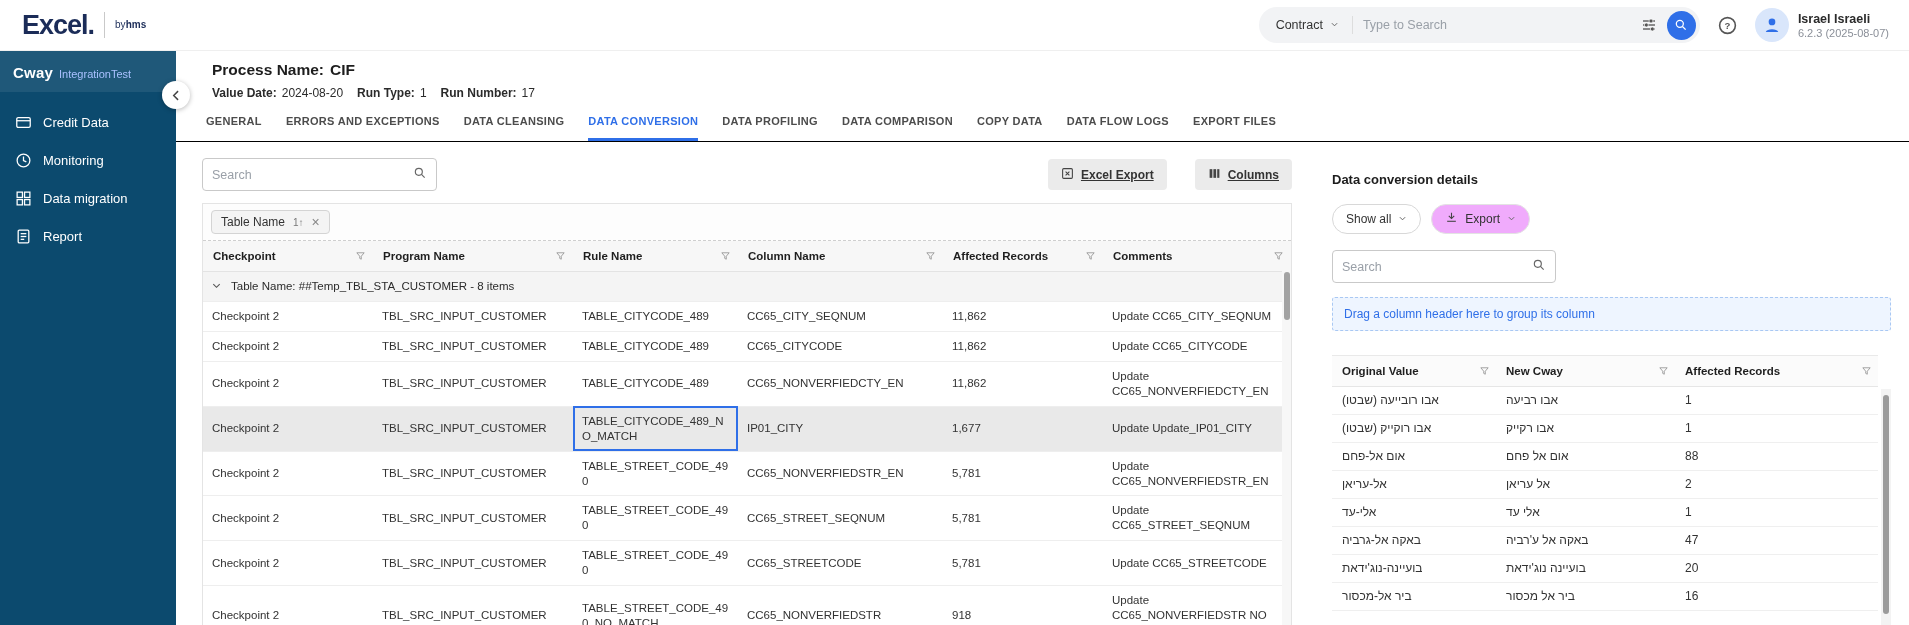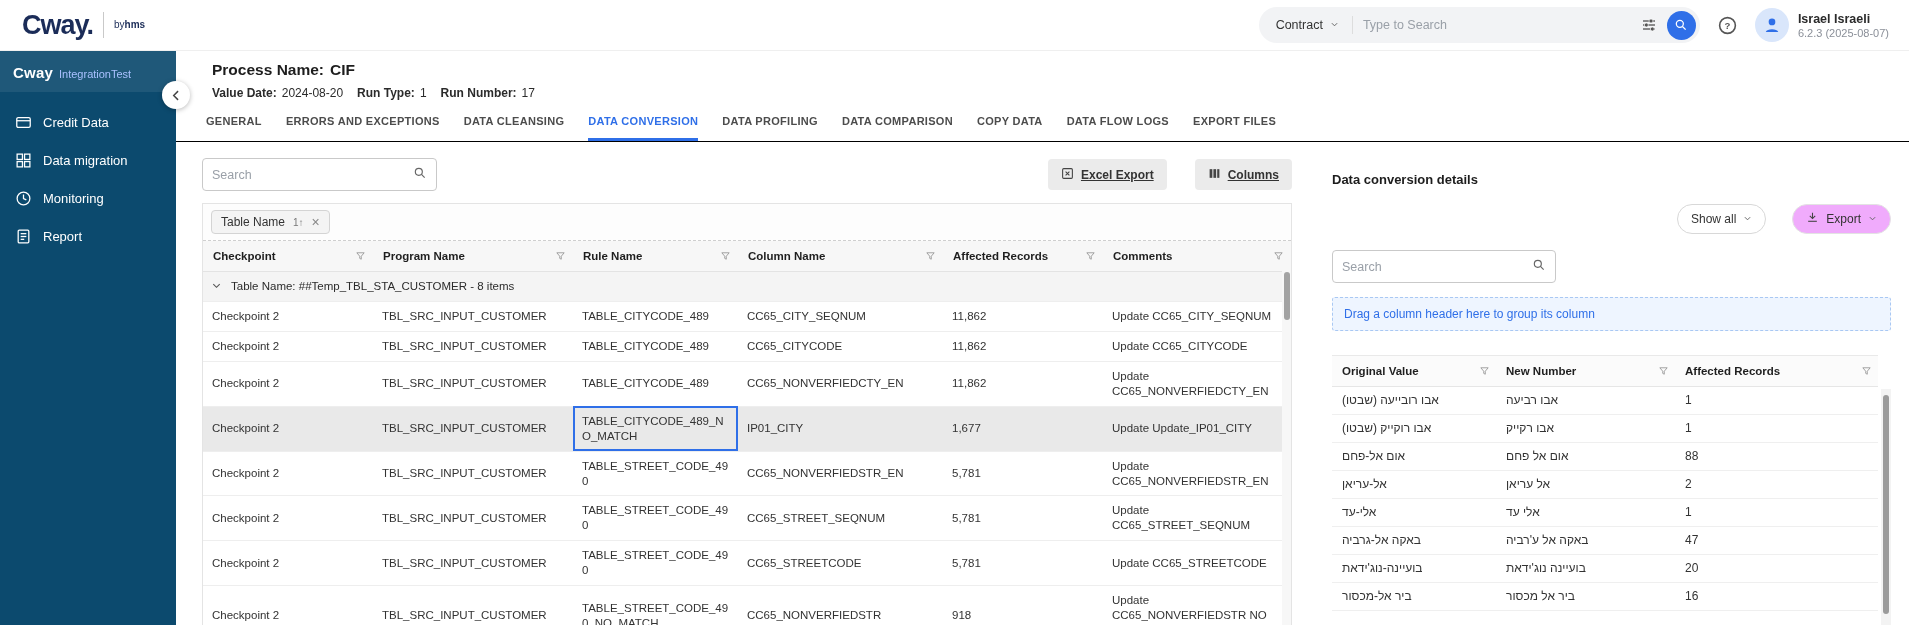--- a/index.html
+++ b/index.html
@@ -86,21 +86,21 @@
   td.cell-focus { outline:2px solid #2f6fe8; outline-offset:-2px; }
 
   .v-track { position:absolute; width:9px; background:#f7f7f7; }
   .v-thumb { position:absolute; left:1.5px; width:6px; border-radius:3px; background:#a3a3a3; }
   .lp-vscroll { top:65px; right:0; bottom:0; }
   .lp-vscroll .v-thumb { top:3px; height:48px; }
 
   
   .right-panel { flex:1; min-width:0; }
   .rp-title { font-size:13px; font-weight:700; color:#1d1d1d; margin:14px 0 17px; }
-  .rp-actions { display:flex; gap:26px; margin-bottom:16px;justify-content:flex-end; }
+  .rp-actions { display:flex; gap:10px; margin-bottom:16px; }
   .pill-btn { display:flex; align-items:center; gap:7px; height:30px; padding:0 13px; border:1px solid #d8d8d8;
     border-radius:16px; background:#fff; font-size:12px; color:#333; cursor:pointer; }
   .pill-btn.gray { background:#f0abfc; border-color:#e3e3e3; }
   .rp-search { width:224px; margin-bottom:14px; }
   .drag-hint { border:1px dashed #a9c8f3; background:#eef5ff; color:#2f6fe8; font-size:12px;
     padding:9px 11px; border-radius:3px; margin-bottom:24px; cursor:pointer; }
   .rp-grid-box { position:relative; height:279px; overflow:hidden; }
   table.rp-grid { width:calc(100% - 13px); border-collapse:collapse; table-layout:fixed; }
   .rp-grid th { text-align:left; font-size:11.5px; font-weight:700; color:#1f1f1f; background:#fbfbfb;
     padding:9px 22px 9px 10px; border-top:1px solid #e9e9e9; border-bottom:1px solid #e6e6e6; position:relative; cursor:pointer; }
@@ -109,21 +109,21 @@
   .rp-grid td.heb { text-align:left; }
   tr.rp-row { cursor:pointer; }
   .rp-vscroll { top:34px; right:0; bottom:0; width:10px; background:#f3f3f3; }
   .rp-vscroll .v-thumb { top:6px; height:calc(100% - 26px); left:2px; background:#9b9b9b; }
 </style>
 </head>
 <body>
 
 <div class="topbar">
   <div class="logo">
-    <span class="logo-main">Cway.</span>
+    <span class="logo-main">Excel.</span>
     <span class="logo-divider"></span>
     <span class="logo-by">
       <span>by</span>
       <span class="hms">hms</span>
     </span>
   </div>
   <div class="topbar-right">
     <div class="global-search">
       <button class="context-btn">
         <span>Contract</span>
@@ -188,36 +188,36 @@
             <svg width="17" height="17" viewBox="0 0 24 24">
               <rect x="2.5" y="5" width="19" height="14" rx="2" fill="none" stroke="#fff" stroke-width="1.8"></rect>
               <line x1="2.5" y1="9.5" x2="21.5" y2="9.5" stroke="#fff" stroke-width="1.8"></line>
             </svg>
           </span>
           <span class="side-label">Credit Data</span>
         </div>
         <div class="side-item">
           <span class="side-icon">
             <svg width="17" height="17" viewBox="0 0 24 24" fill="none" stroke="#fff" stroke-width="1.8">
+              <circle cx="12" cy="12" r="9"></circle>
+              <polyline points="12 6.5 12 12 16 14"></polyline>
+            </svg>
+          </span>
+          <span class="side-label">Monitoring</span>
+        </div>
+        <div class="side-item">
+          <span class="side-icon">
+            <svg width="17" height="17" viewBox="0 0 24 24" fill="none" stroke="#fff" stroke-width="1.8">
               <rect x="3" y="3" width="7.5" height="7.5"></rect>
               <rect x="13.5" y="3" width="7.5" height="7.5"></rect>
               <rect x="3" y="13.5" width="7.5" height="7.5"></rect>
               <rect x="13.5" y="13.5" width="7.5" height="7.5"></rect>
             </svg>
           </span>
           <span class="side-label">Data migration</span>
-        </div>
-        <div class="side-item">
-          <span class="side-icon">
-            <svg width="17" height="17" viewBox="0 0 24 24" fill="none" stroke="#fff" stroke-width="1.8">
-              <circle cx="12" cy="12" r="9"></circle>
-              <polyline points="12 6.5 12 12 16 14"></polyline>
-            </svg>
-          </span>
-          <span class="side-label">Monitoring</span>
         </div>
         <div class="side-item">
           <span class="side-icon">
             <svg width="17" height="17" viewBox="0 0 24 24" fill="none" stroke="#fff" stroke-width="1.8">
               <rect x="4.5" y="3" width="15" height="18" rx="1.5"></rect>
               <line x1="8" y1="8" x2="16" y2="8"></line>
               <line x1="8" y1="12" x2="16" y2="12"></line>
               <line x1="8" y1="16" x2="13" y2="16"></line>
             </svg>
           </span>
@@ -456,21 +456,21 @@
                 <col style="width:179px">
                 <col>
               </colgroup>
             <thead>
               <tr>
                 <th><span>Original Value</span><span class="funnel">
                       <svg width="11" height="11" viewBox="0 0 24 24">
                         <path d="M4 5h16l-6.3 7.5V19l-3.4-1.8v-4.7L4 5z" fill="none" stroke="#9a9a9a" stroke-width="2" stroke-linejoin="round"></path>
                       </svg>
                     </span></th>
-                <th><span>New Number</span><span class="funnel">
+                <th><span>New Cway</span><span class="funnel">
                       <svg width="11" height="11" viewBox="0 0 24 24">
                         <path d="M4 5h16l-6.3 7.5V19l-3.4-1.8v-4.7L4 5z" fill="none" stroke="#9a9a9a" stroke-width="2" stroke-linejoin="round"></path>
                       </svg>
                     </span></th>
                 <th><span>Affected Records</span><span class="funnel">
                       <svg width="11" height="11" viewBox="0 0 24 24">
                         <path d="M4 5h16l-6.3 7.5V19l-3.4-1.8v-4.7L4 5z" fill="none" stroke="#9a9a9a" stroke-width="2" stroke-linejoin="round"></path>
                       </svg>
                     </span></th>
               </tr>

